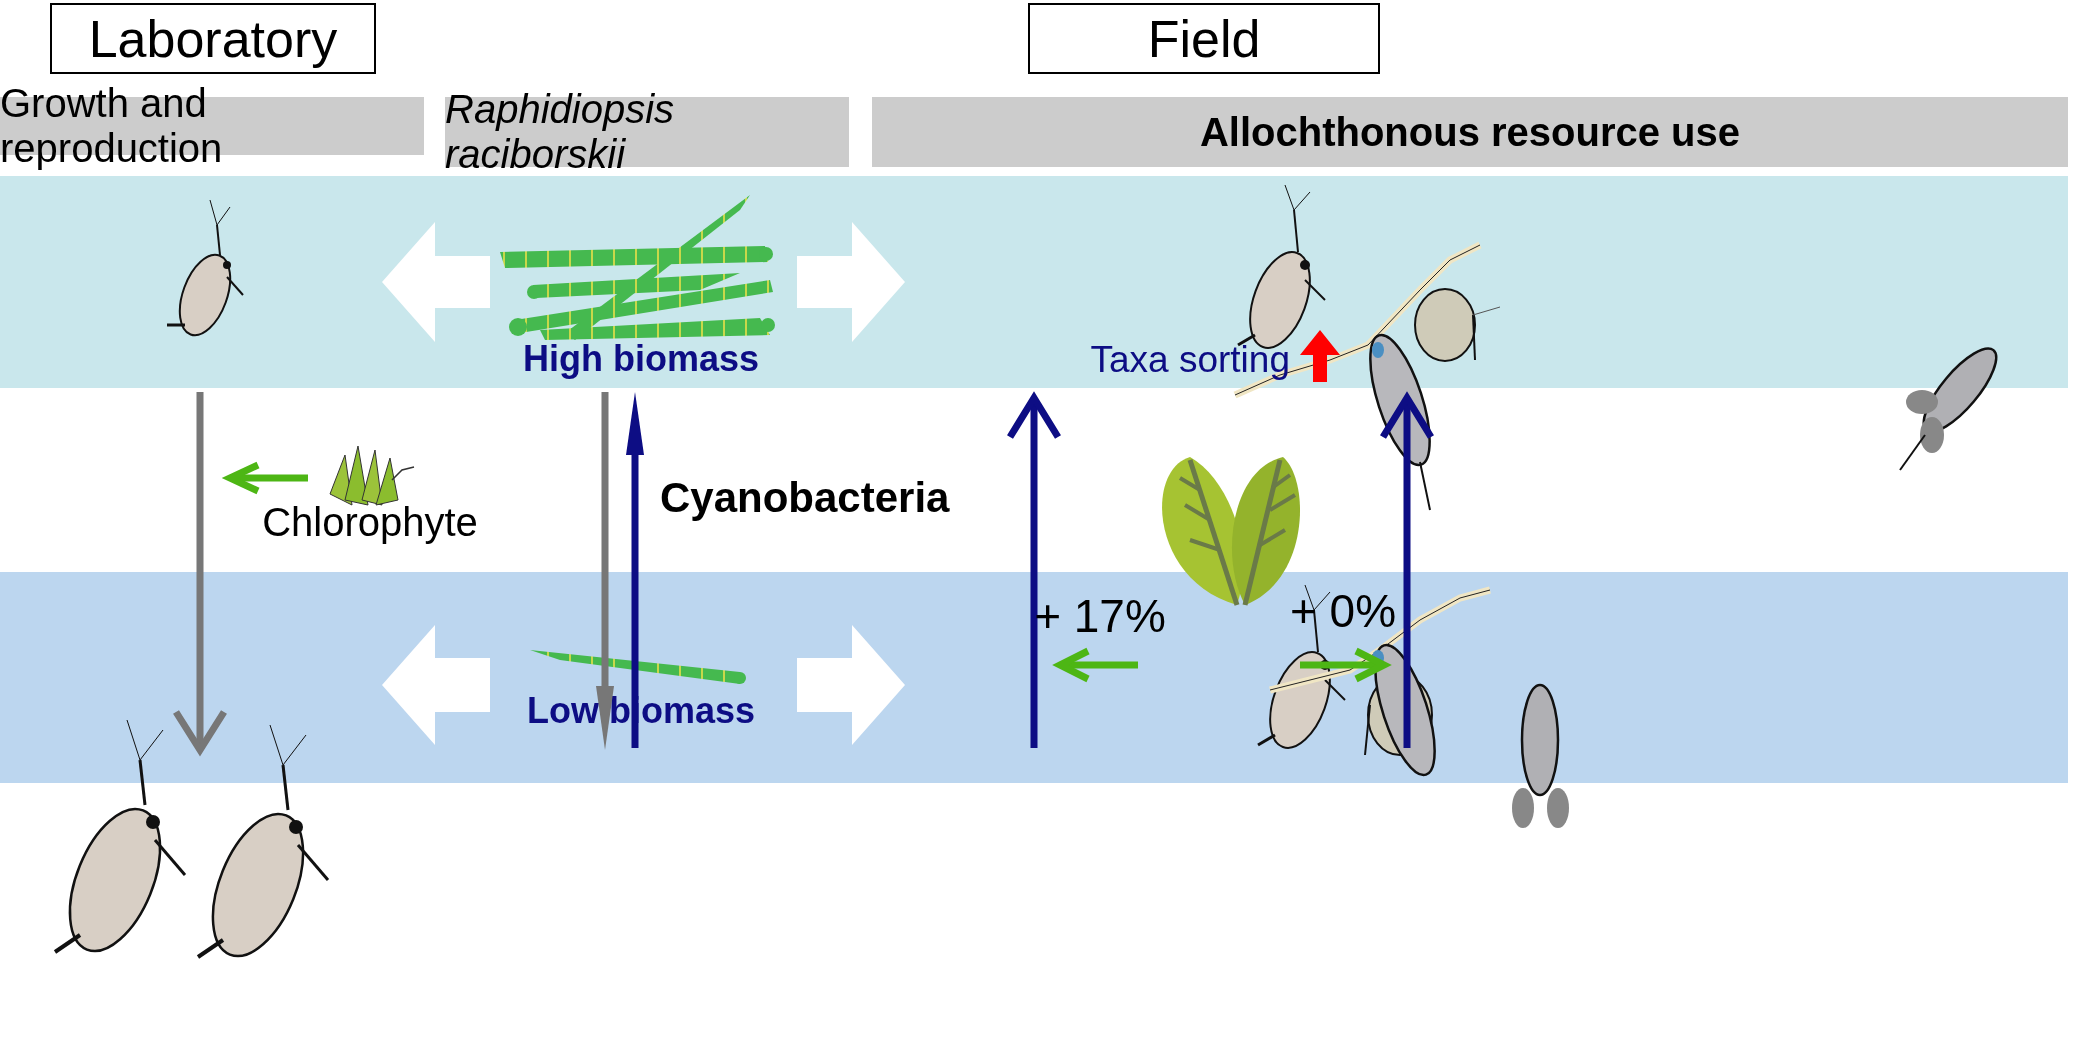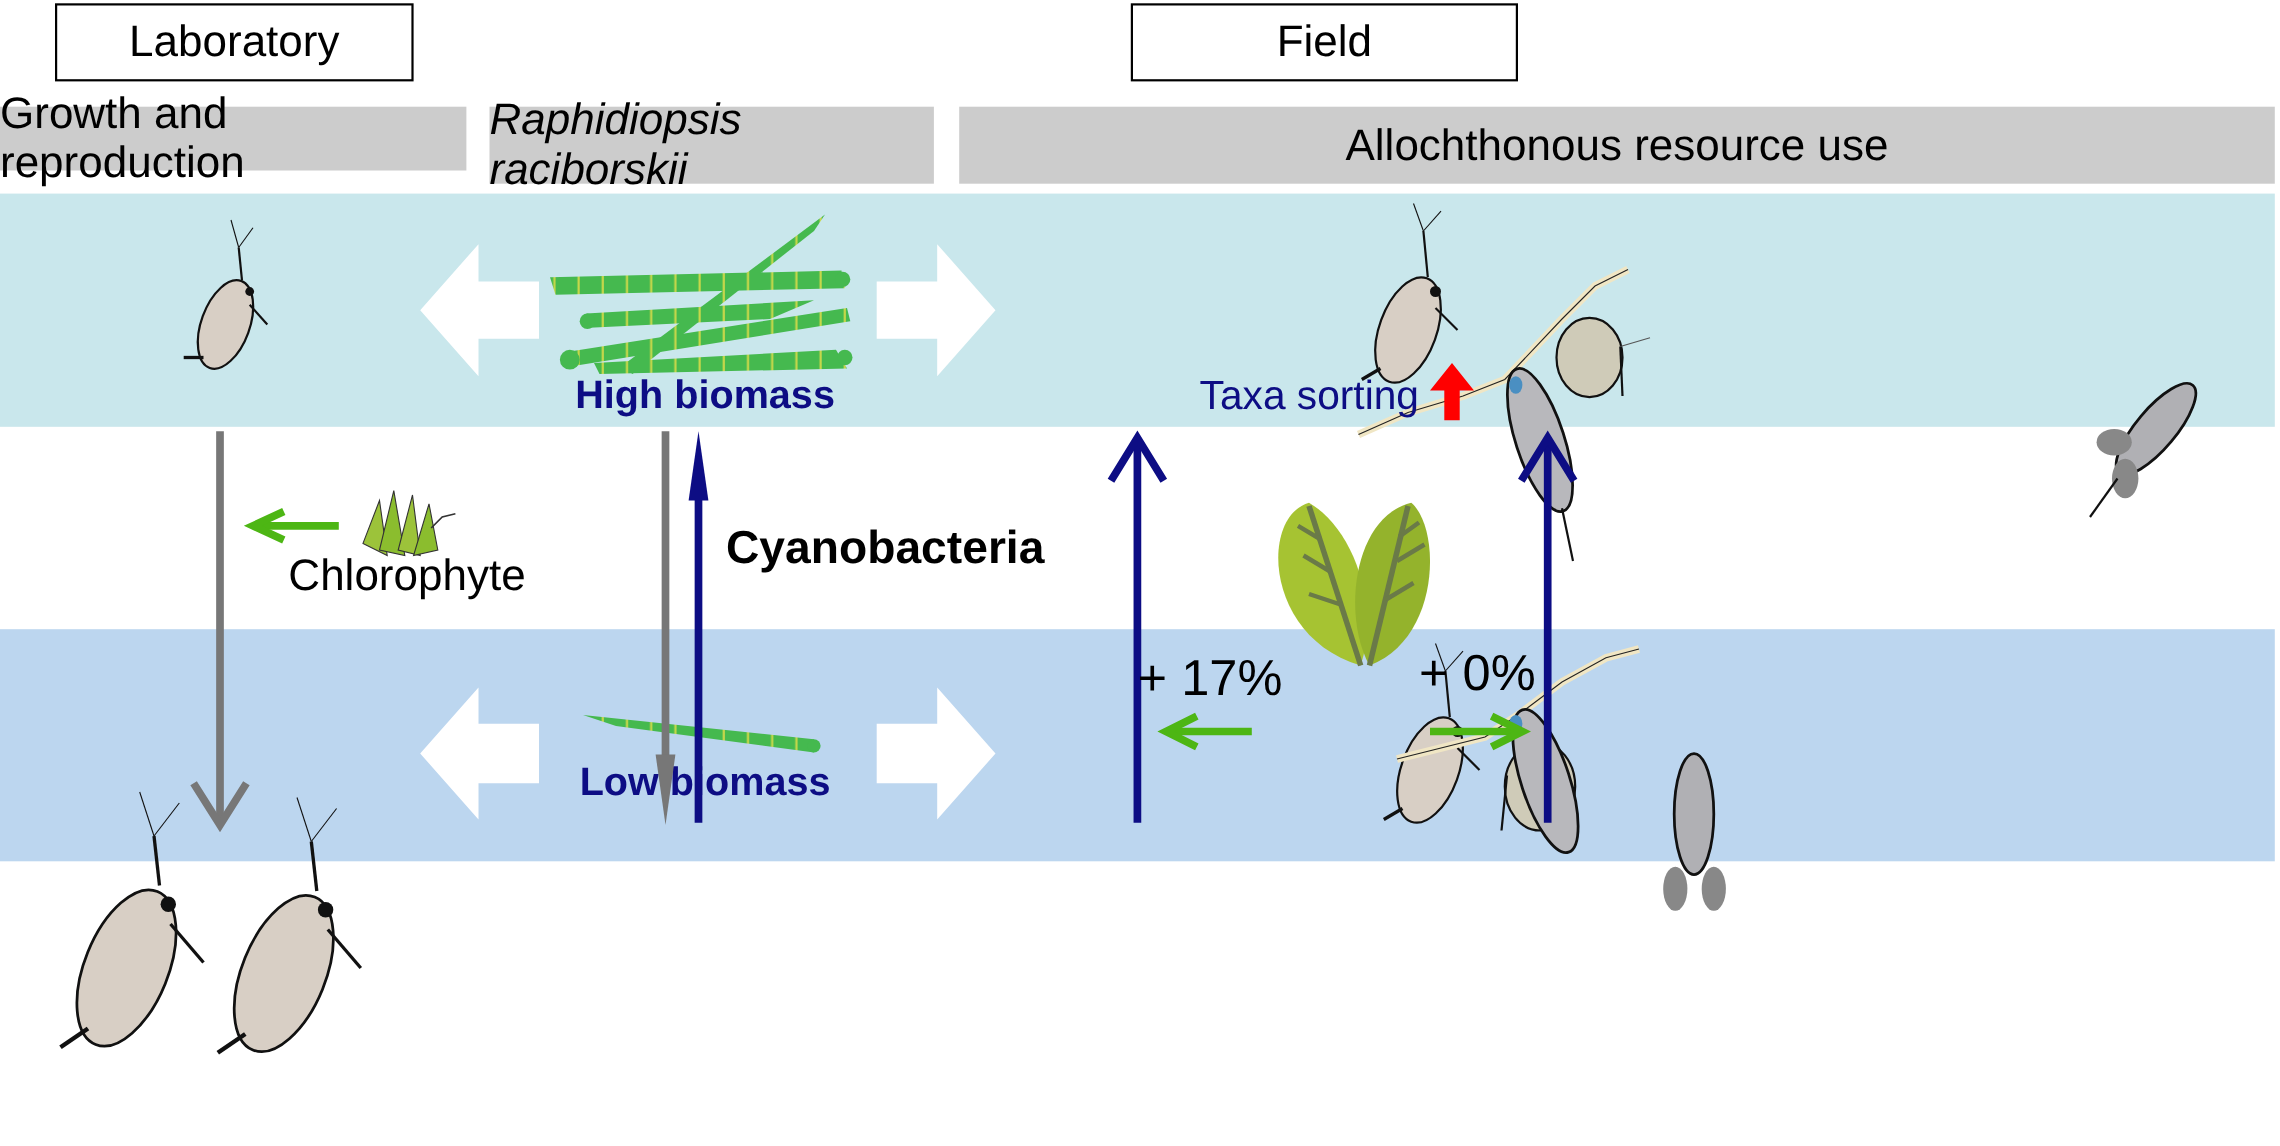--- a/index.html
+++ b/index.html
@@ -1,18 +1,18 @@
 <!DOCTYPE html>
 <html><head>
 <meta charset="utf-8">
 <style>
   html,body{margin:0;padding:0;background:#fff;}
   body{width:2073px;height:1042px;position:relative;overflow:hidden;font-family:"Liberation Sans",sans-serif;}
   .abs{position:absolute;}
-  .boxed{border:2.5px solid #000;background:#fff;display:flex;align-items:center;justify-content:center;font-size:40px;color:#000;box-sizing:border-box;}
+  .boxed{border:2.5px solid #000;background:#fff;display:flex;align-items:center;justify-content:center;font-size:52px;color:#000;box-sizing:border-box;}
   .hdr{background:#cccccc;display:flex;align-items:center;justify-content:center;font-size:40px;color:#000;}
   .italic{font-style:italic;}
   .band-top{background:#c9e7ec;}
   .band-bot{background:#bcd6ef;}
   svg{position:absolute;left:0;top:0;}
 </style>
 </head>
 <body>
 
 <div class="abs boxed" style="left:50px;top:3px;width:326px;height:71px;">
@@ -21,21 +21,21 @@
 <div class="abs boxed" style="left:1028px;top:3px;width:352px;height:71px;">
   <span>Field</span>
 </div>
 
 <div class="abs hdr" style="left:0;top:97px;width:424px;height:58px;">
   <span>Growth and reproduction</span>
 </div>
 <div class="abs hdr italic" style="left:445px;top:97px;width:404px;height:70px;">
   <span>Raphidiopsis raciborskii</span>
 </div>
-<div class="abs hdr" style="left:872px;top:97px;width:1196px;height:70px;">
+<div class="abs hdr" style="left:872px;top:97px;width:1196px;height:70px;font-weight:bold;">
   <span>Allochthonous resource use</span>
 </div>
 
 <div class="abs band-top" style="left:0;top:176px;width:2068px;height:212px;"></div>
 <div class="abs band-bot" style="left:0;top:572px;width:2068px;height:211px;"></div>
 
 <svg width="2073" height="1042" viewBox="0 0 2073 1042">
   <defs>
     <pattern id="seg" width="22" height="10" patternUnits="userSpaceOnUse">
       <rect width="22" height="10" fill="#45b94f"></rect>

